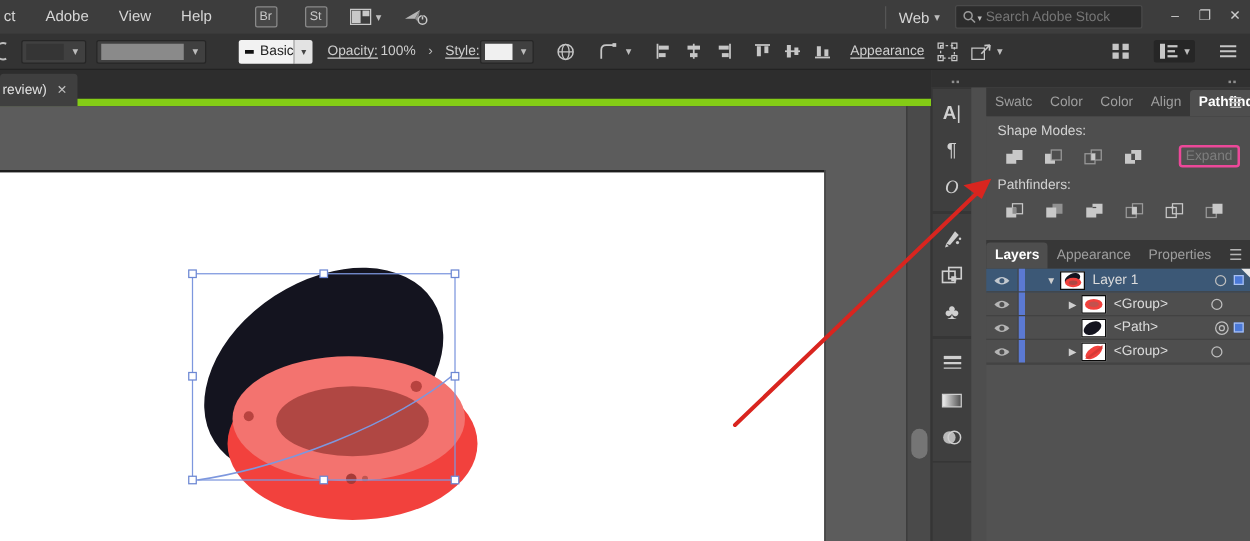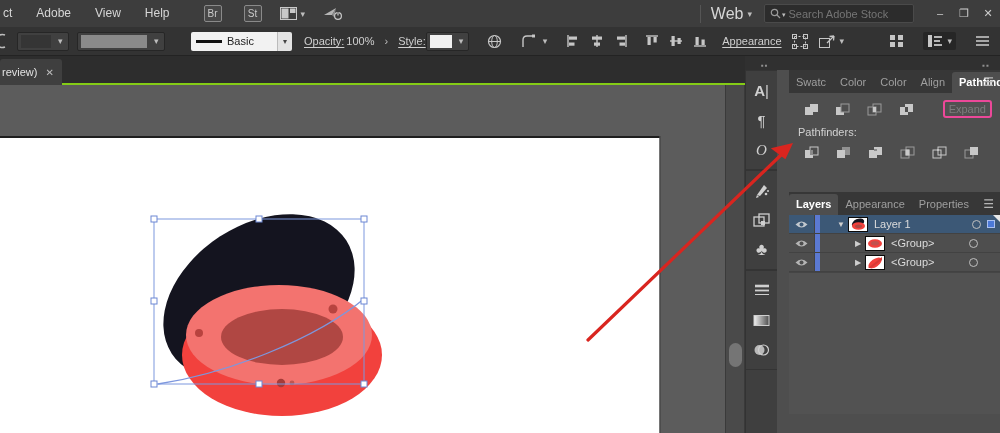--- a/index.html
+++ b/index.html
@@ -13,50 +13,50 @@
              font-size:12px; }
   .menu-item { padding:0 12px; line-height:27px; cursor:default;text-align:right; }
   .menu-item:first-child { padding-left:3px; }
   .badge { display:inline-flex; align-items:center; justify-content:center;
            width:18px; height:17px; border:1px solid #8a8a8a; border-radius:2px;
            color:#c9c9c9; font-size:10px; margin-left:22px; background:#474747; }
   .mb-ic { margin-left:18px; display:inline-flex; align-items:center; color:#c9c9c9; }
   .chv { color:#bdbdbd; font-size:9px; margin-left:4px; }
   #mb-right { margin-left:auto; display:flex; align-items:center; height:27px; }
   .vdiv { width:1px; height:18px; background:#555; margin:0 10px; }
-  #workspace { font-size:16px; color:#d6d6d6; }
+  #workspace { font-size:12px; color:#d6d6d6; }
   #searchbox { display:flex; align-items:center; width:150px; height:19px;
                background:#2c2c2c; border:1px solid #4a4a4a; border-radius:2px;
                margin:0 14px 0 12px; padding:0 5px; }
   #searchbox input { flex:1; background:transparent; border:none; outline:none;
                color:#8f8f8f; font-size:11px; width:100px;
                font-family:"Liberation Sans", sans-serif; }
   .winctl { width:24px; text-align:center; color:#cccccc; font-size:11px;
             line-height:27px; cursor:default; }
 
   
   #controlbar { position:absolute; left:0; top:27px; width:1000px; height:29px;
                 background:#333333; border-bottom:1px solid #232323;
                 display:flex; align-items:center; color:#cfcfcf; font-size:11px; }
   .cb-label { margin:0 0; text-decoration:underline; text-underline-offset:2px; }
   .dd { display:flex; align-items:center; border:1px solid #262626; background:#404040;
         height:19px; border-radius:2px; }
   .swatch { height:13px; margin:0 3px; }
-  #stroke-style-dd { background:#f2f2f2; color:#222; height:19px; width:86px;
+  #stroke-style-dd { background:#f2f2f2; color:#222; height:19px; width:44px;
         display:flex; align-items:center; border-radius:2px 0 0 2px; padding-left:5px; }
   #stroke-style-dd .line { width:26px; height:3px; background:#111; margin-right:5px; }
   .ddbtn { width:15px; height:19px; background:#e3e3e3; border-left:1px solid #bbb;
         display:flex; align-items:center; justify-content:center; color:#444;
         font-size:8px; border-radius:0 2px 2px 0; }
   .icbtn { display:inline-flex; align-items:center; justify-content:center;
            margin:0 5px; }
 
   
   #tabbar { position:absolute; left:0; top:56px; width:745px; height:29px;
-            background:#2d2d2d; border-bottom:2px solid #84cc16; }
+            background:#2d2d2d; border-bottom:6px solid #84cc16; }
   #doctab { position:absolute; left:0; top:3px; height:26px; min-width:62px;
             background:#3f3f3f; display:flex; align-items:center; padding:0 8px 0 2px;
             color:#e2e2e2; font-size:11px; border-radius:3px 3px 0 0; }
   #doctab .close { margin-left:8px; color:#bdbdbd; font-size:10px; }
 
   
   #dockheader { position:absolute; left:745px; top:56px; width:255px; height:14px;
                 background:#303030; }
   .grip { position:absolute; top:5px; color:#8f8f8f; font-size:8px; letter-spacing:1px; }
 
@@ -407,20 +407,21 @@
 
     <div class="ptabbar">
       <span class="ptab">Swatc</span>
       <span class="ptab">Color</span>
       <span class="ptab">Color</span>
       <span class="ptab">Align</span>
       <span class="ptab active">Pathfinder</span>
       <span class="pmenu">☰</span>
     </div>
     <div id="pf-body">
+      <div class="pf-label">Shape Modes:</div>
       <div class="pf-rowbtns">
         <span class="pf-btn">
           <svg width="16" height="13" viewBox="0 0 16 13">
               <path d="M2 4 H7 V1 H15 V9 H10 V12 H2 Z" fill="#c8c8c8"></path>
             </svg>
         </span>
         <span class="pf-btn">
           <svg width="16" height="13" viewBox="0 0 16 13">
               <rect x="2" y="4" width="8" height="8" fill="#c8c8c8"></rect>
               <rect x="7" y="1" width="8" height="8" fill="#4e4e4e" stroke="#9a9a9a"></rect>
@@ -529,20 +530,40 @@
         <span class="lthumb">
           <svg width="18" height="13" viewBox="0 0 18 13">
               <ellipse cx="9" cy="6.5" rx="7" ry="4.3" fill="#f2413d"></ellipse>
               <ellipse cx="9" cy="6.3" rx="4" ry="2.2" fill="#c2524e"></ellipse>
             </svg>
         </span>
         <span class="lname">&lt;Group&gt;</span>
         <span class="ltarget" style="margin-right:22px"></span>
       </div>
 
+      <div class="lrow">
+        <span class="eyecell">
+          <svg width="13" height="9" viewBox="0 0 13 9">
+              <path d="M0.5 4.5 Q6.5 -1.5 12.5 4.5 Q6.5 10.5 0.5 4.5 Z" fill="#b5b5b5"></path>
+              <circle cx="6.5" cy="4.5" r="2" fill="#4e4e4e"></circle>
+            </svg>
+        </span>
+        <span class="colorbar"></span>
+        <span class="lchv" style="margin-left:17px;visibility:hidden">▶</span>
+        <span class="lthumb">
+          <svg width="18" height="13" viewBox="0 0 18 13">
+              <ellipse cx="8" cy="6.5" rx="7.5" ry="4.8" transform="rotate(-28 8 6.5)" fill="#14141f"></ellipse>
+            </svg>
+        </span>
+        <span class="lname">&lt;Path&gt;</span>
+        <span style="width:11px;height:11px;border:1px solid #bfbfbf;border-radius:50%;margin-right:4px;display:inline-flex;align-items:center;justify-content:center">
+          <span style="width:5px;height:5px;border:1px solid #bfbfbf;border-radius:50%"></span>
+        </span>
+        <span class="lsel"></span>
+      </div>
 
       <div class="lrow">
         <span class="eyecell">
           <svg width="13" height="9" viewBox="0 0 13 9">
               <path d="M0.5 4.5 Q6.5 -1.5 12.5 4.5 Q6.5 10.5 0.5 4.5 Z" fill="#b5b5b5"></path>
               <circle cx="6.5" cy="4.5" r="2" fill="#4e4e4e"></circle>
             </svg>
         </span>
         <span class="colorbar"></span>
         <span class="lchv" style="margin-left:17px">▶</span>

